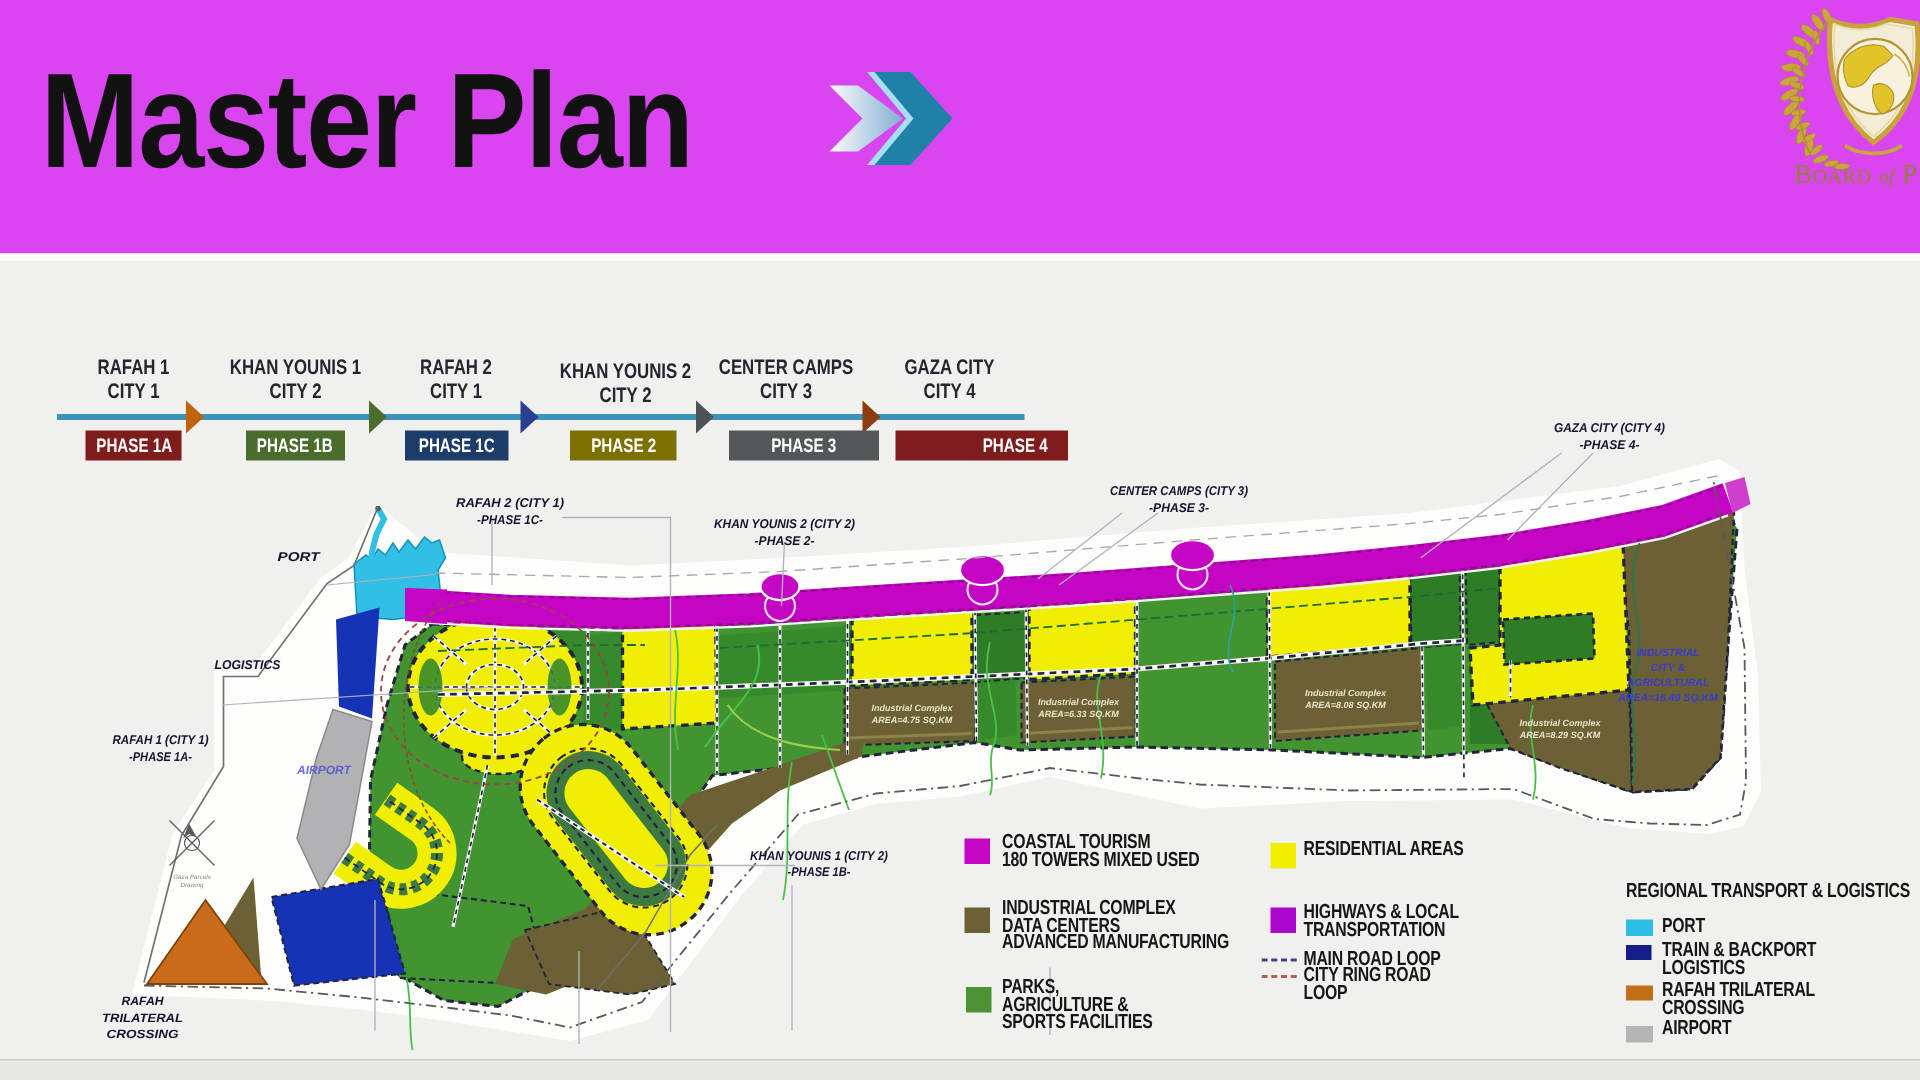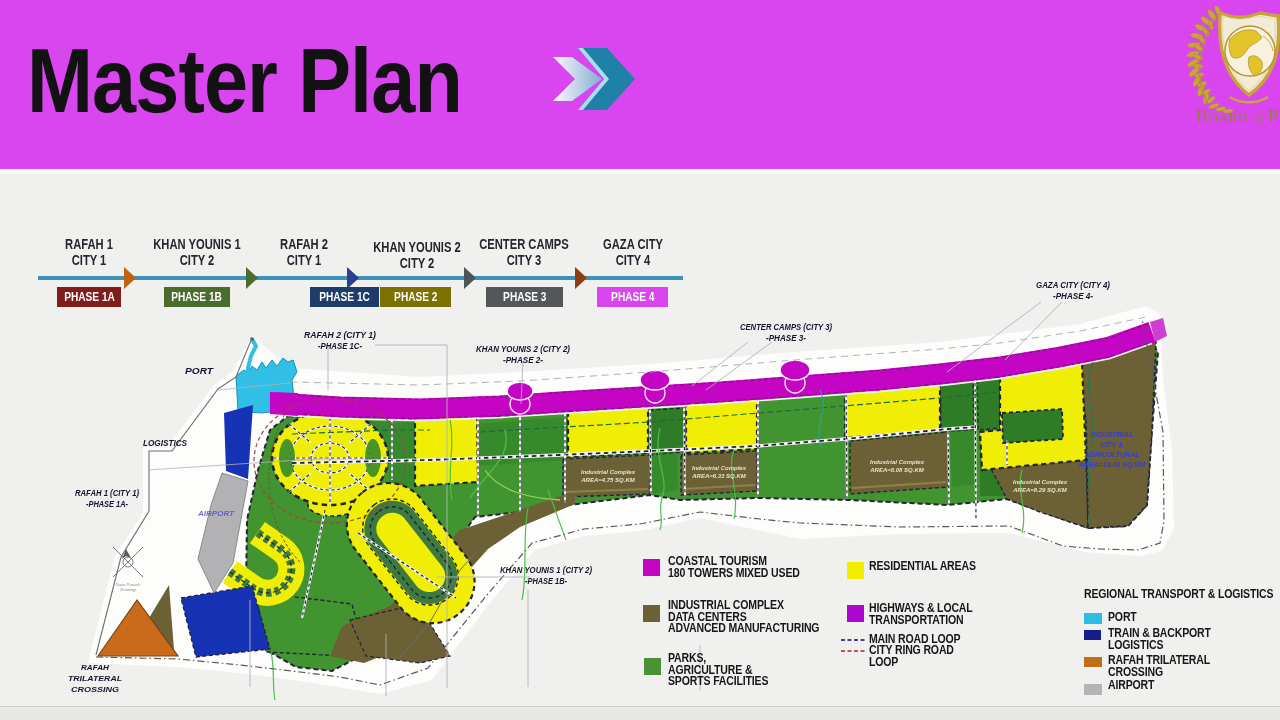--- a/index.html
+++ b/index.html
@@ -272,24 +272,24 @@
 <div class="abs city" style="left:439px;">CENTER CAMPS<br>CITY 3</div>
 <div class="abs city" style="left:548px;">GAZA CITY<br>CITY 4</div>
 <div id="tline" class="abs"></div>
 <div class="abs arr" style="left:124px;border-left:12px solid #c0620f;"></div>
 <div class="abs arr" style="left:246px;border-left:12px solid #4a6d2d;"></div>
 <div class="abs arr" style="left:347px;border-left:12px solid #2b3f8f;"></div>
 <div class="abs arr" style="left:464px;border-left:12px solid #4e5357;"></div>
 <div class="abs arr" style="left:575px;border-left:12px solid #8c3d12;"></div>
 <div class="abs pbox" style="left:57px;width:64px;background:#7f1d1d;"><span>PHASE 1A</span></div>
 <div class="abs pbox" style="left:164px;width:66px;background:#4a6d2d;"><span>PHASE 1B</span></div>
-<div class="abs pbox" style="left:270px;width:69px;background:#1e3c69;margin-left:40px;"><span>PHASE 1C</span></div>
+<div class="abs pbox" style="left:270px;width:69px;background:#1e3c69;"><span>PHASE 1C</span></div>
 <div class="abs pbox" style="left:380px;width:71px;background:#7c7000;"><span>PHASE 2</span></div>
-<div class="abs pbox" style="left:486px;width:77px;background:#53575a;"><span>PHASE 3</span></div>
-<div class="abs pbox" style="left:597px;width:71px;background:#d946ef;"><span>PHASE 4</span></div>
+<div class="abs pbox" style="left:486px;width:100px;background:#53575a;"><span>PHASE 3</span></div>
+<div class="abs pbox" style="left:597px;width:71px;background:#7f1d1d;padding-left:44px;"><span>PHASE 4</span></div>
 
 <div class="abs lg-sq" style="left:643px;top:559px;background:#c405c4;"></div>
 <div class="abs lg-t" style="left:668px;top:555px;">COASTAL TOURISM<br>180 TOWERS MIXED USED</div>
 <div class="abs lg-sq" style="left:643px;top:605px;background:#6c6134;"></div>
 <div class="abs lg-t" style="left:668px;top:599px;">INDUSTRIAL COMPLEX<br>DATA CENTERS<br>ADVANCED MANUFACTURING</div>
 <div class="abs lg-sq" style="left:644px;top:658px;background:#4b9234;"></div>
 <div class="abs lg-t" style="left:668px;top:652px;">PARKS,<br>AGRICULTURE &amp;<br>SPORTS FACILITIES</div>
 
 <div class="abs lg-sq" style="left:847px;top:562px;background:#f2ee00;"></div>
 <div class="abs lg-t" style="left:869px;top:560px;">RESIDENTIAL AREAS</div>

